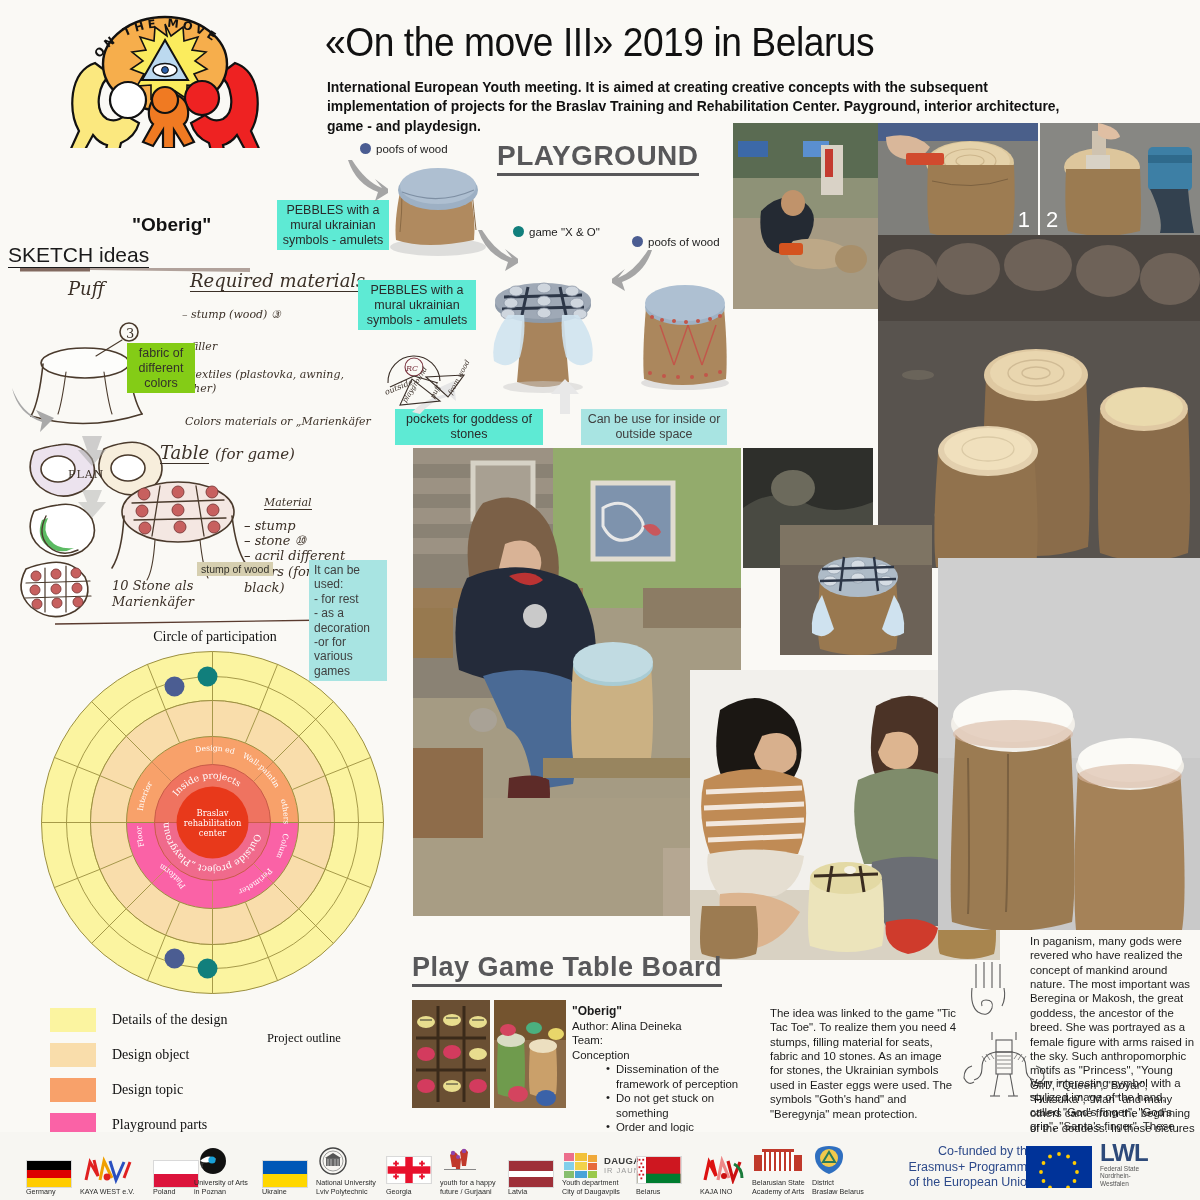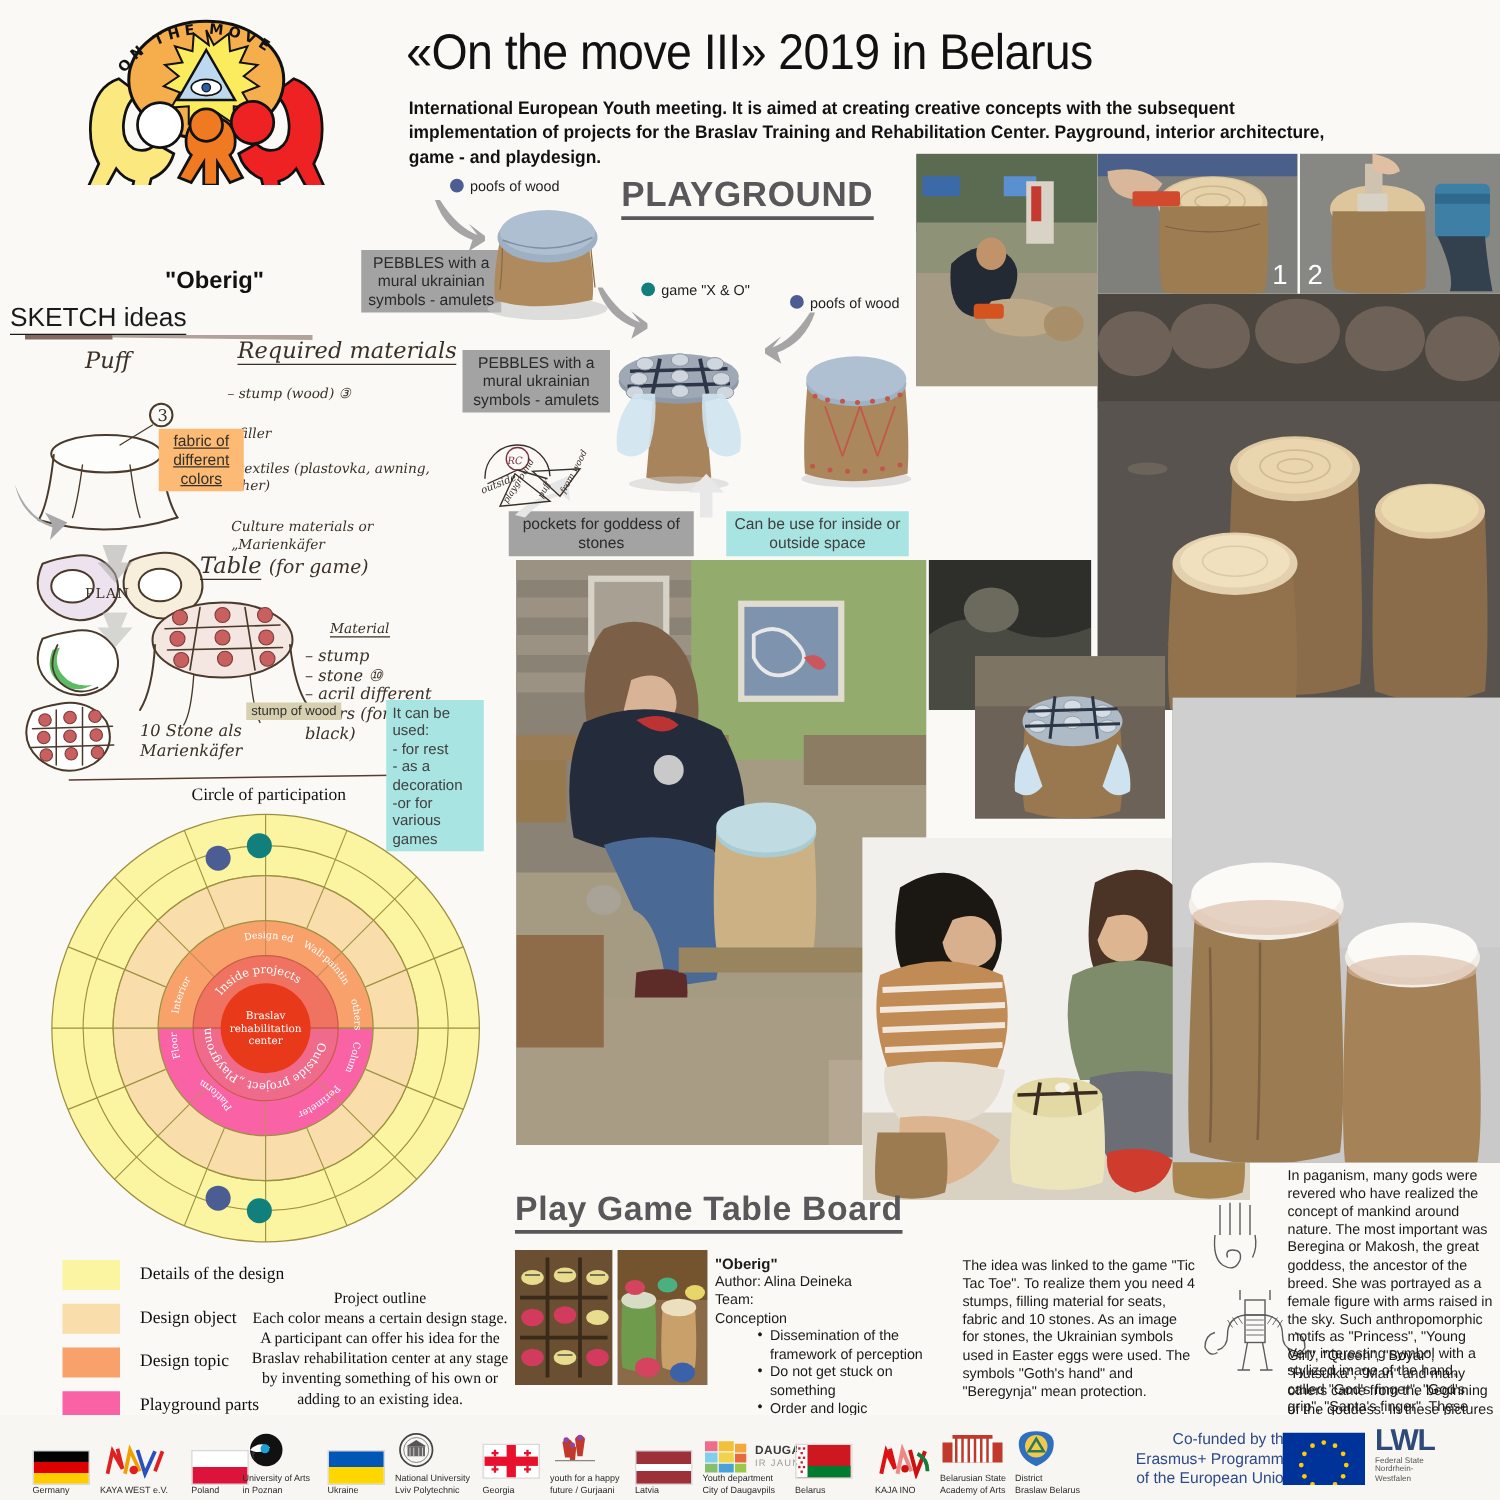--- a/index.html
+++ b/index.html
@@ -22,23 +22,23 @@
     font-size:40px;font-weight:400;letter-spacing:-.5px;line-height:1;
     font-family:"Liberation Sans", sans-serif;
     transform:scaleX(.93);transform-origin:left center;white-space:nowrap;
   }
   #subtitle{left:327px;top:78px;width:775px;
     font-size:14.5px;font-weight:bold;line-height:1.33;
     transform:scaleX(.96);transform-origin:left top;}
 
   
   .chip{font-size:12.5px;line-height:1.18;text-align:center;padding:3px 5px;}
-  .chip.pink{background:#a3a3a3;color:#2a2a2a;margin-left:12px;}
+  .chip.pink{background:#5eead4;color:#2a2a2a;}
   .chip.teal{background:#a8e4e2;color:#404040;}
-  .chip.khaki{background:#fdba74;color:#33312a;text-decoration:underline;}
+  .chip.khaki{background:#84cc16;color:#33312a;}
   .chip.khaki2{background:#d6cfb0;color:#33312a;font-size:10.5px;padding:1px 4px;}
 
   .bullet-dot{display:inline-block;width:11px;height:11px;border-radius:50%;vertical-align:-1px;margin-right:5px;}
   .smalllbl{font-size:11.5px;color:#1d1d1d;}
 
   
   .head-grey{
     font-size:28px;font-weight:bold;color:#58585a;
     border-bottom:3px solid #58585a;display:inline-block;padding-bottom:1px;
     letter-spacing:.5px;
@@ -201,21 +201,21 @@
 
 <div class="abs hand hand-l" style="left:190px;top:270px;">
   <span class="hand-u">Required materials</span>
 </div>
 <div class="abs hand hand-m" style="left:182px;top:308px;">– stump (wood) ③</div>
 <div class="abs hand hand-m" style="left:182px;top:340px;">– filler</div>
 <div class="abs hand hand-m" style="left:182px;top:368px;width:190px;line-height:1.25;">– textiles (plastovka, awning, other)</div>
 
 <div class="abs chip khaki" style="left:127px;top:343px;width:58px;">fabric of different colors</div>
 
-<div class="abs hand hand-m" style="left:185px;top:415px;width:190px;line-height:1.3;">Culture materials or „Marienkäfer</div>
+<div class="abs hand hand-m" style="left:185px;top:415px;width:190px;line-height:1.3;">Colors materials or „Marienkäfer</div>
 
 <div class="abs hand hand-l" style="left:160px;top:442px;">
   <span class="hand-u">Table</span>
   <span style="font-size:15px;">(for game)</span>
 </div>
 <div class="abs hand hand-m" style="left:264px;top:496px;text-align:right;">
   <span class="hand-u">Material</span>
 </div>
 <div class="abs hand hand-s" style="left:244px;top:518px;">– stump</div>
 <div class="abs hand hand-s" style="left:244px;top:533px;">– stone ⑩</div>
@@ -661,21 +661,20 @@
     <div class="legend-lbl">Design topic</div>
   </div>
   <div class="legend-row">
     <div class="legend-sw" style="background:#fa62a6;"></div>
     <div class="legend-lbl">Playground parts</div>
   </div>
 </div>
 
 <div class="abs serif-body" style="left:198px;top:1030px;width:212px;">
   <div>Project outline</div>
-  <div>Each color means a certain design stage. A participant can offer his idea for the Braslav rehabilitation center at any stage by inventing something of his own or adding to an existing idea.</div>
 </div>
 
 <div class="abs" style="left:412px;top:952px;">
   <span class="head-grey" style="font-size:27px;">Play Game Table Board</span>
 </div>
 
 <div class="photo" style="left:412px;top:1000px;width:78px;height:108px;">
   <svg class="ph-inner" viewBox="0 0 78 108" preserveAspectRatio="none">
     <rect width="78" height="108" fill="#6a4f33"></rect>
     <g stroke="#3a2a1a" stroke-width="3" fill="none">

